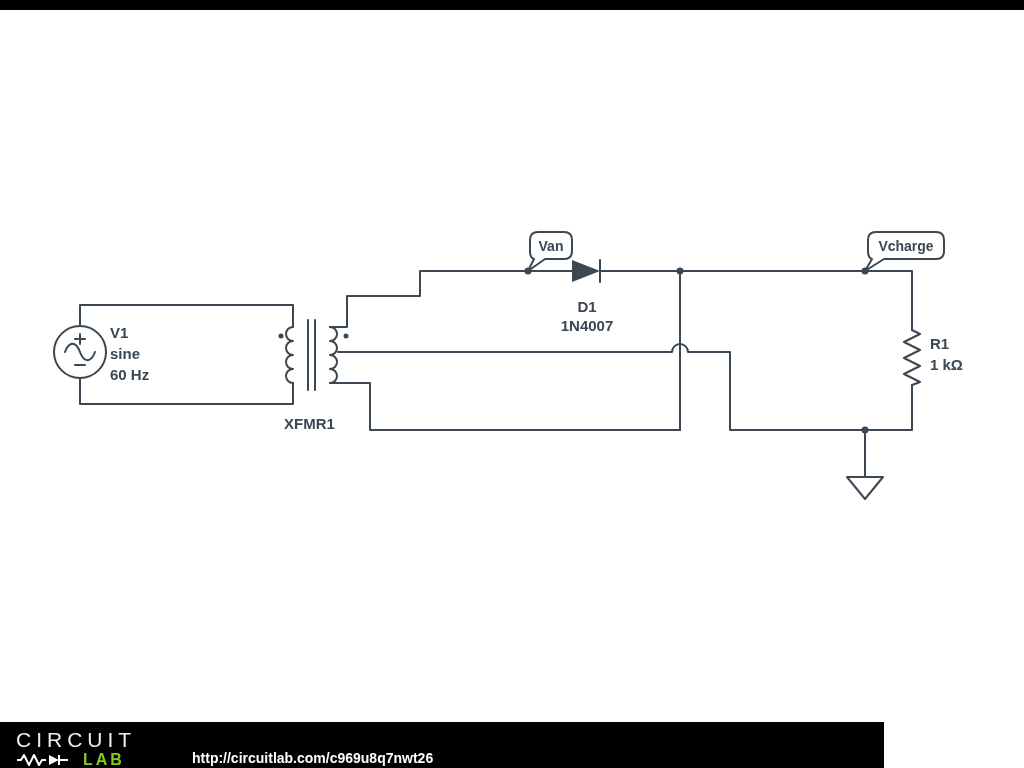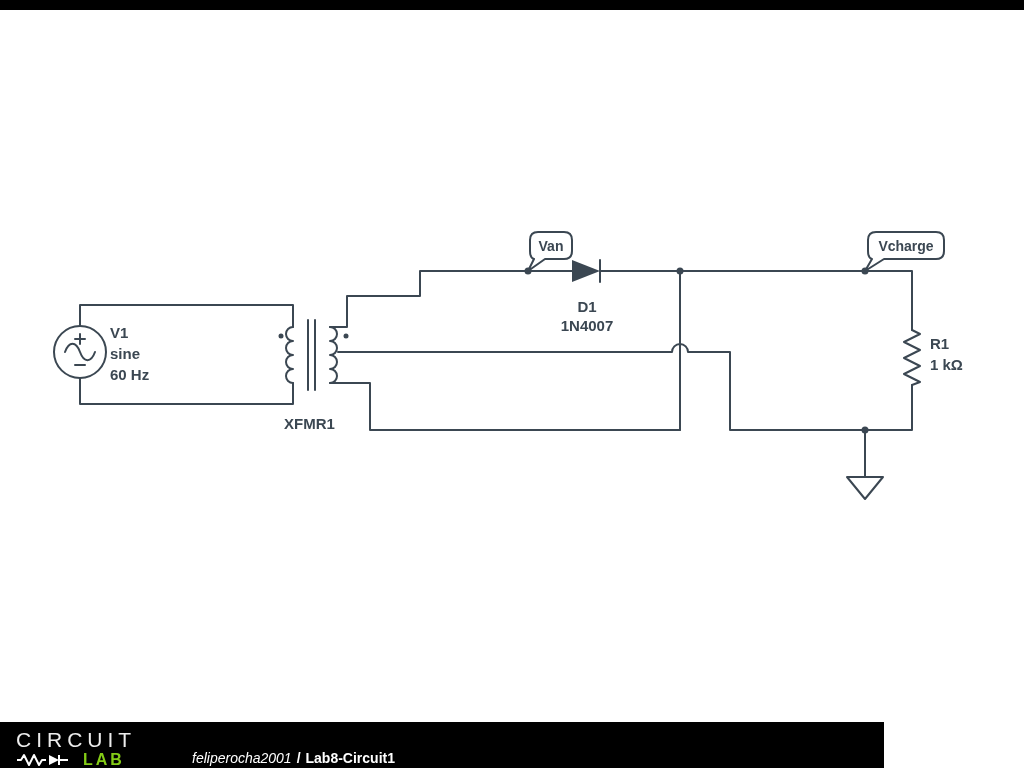--- a/index.html
+++ b/index.html
@@ -112,17 +112,15 @@
     <div class="logo-bottom">
       <svg width="62" height="16" viewBox="0 0 62 16">
         <path d="M 1 8 H 5 L 8 3 L 13 13 L 18 3 L 23 13 L 26 8 H 30" stroke="#ffffff" stroke-width="2" fill="none" stroke-linejoin="round"></path>
         <path d="M 33 3 V 13 L 43 8 Z" fill="#ffffff"></path>
         <path d="M 43 3 V 13 M 43 8 H 52" stroke="#ffffff" stroke-width="2" fill="none"></path>
       </svg>
       <span class="word">LAB</span>
     </div>
   </div>
   <div class="meta">
-    <div>
-      <span class="author">feliperocha2001</span><span class="sep">/</span><span class="bold">Lab8-Circuit1</span>
-    </div>
+    <div class="bold">http://circuitlab.com/c969u8q7nwt26</div>
   </div>
 </div>
 
 </body></html>

